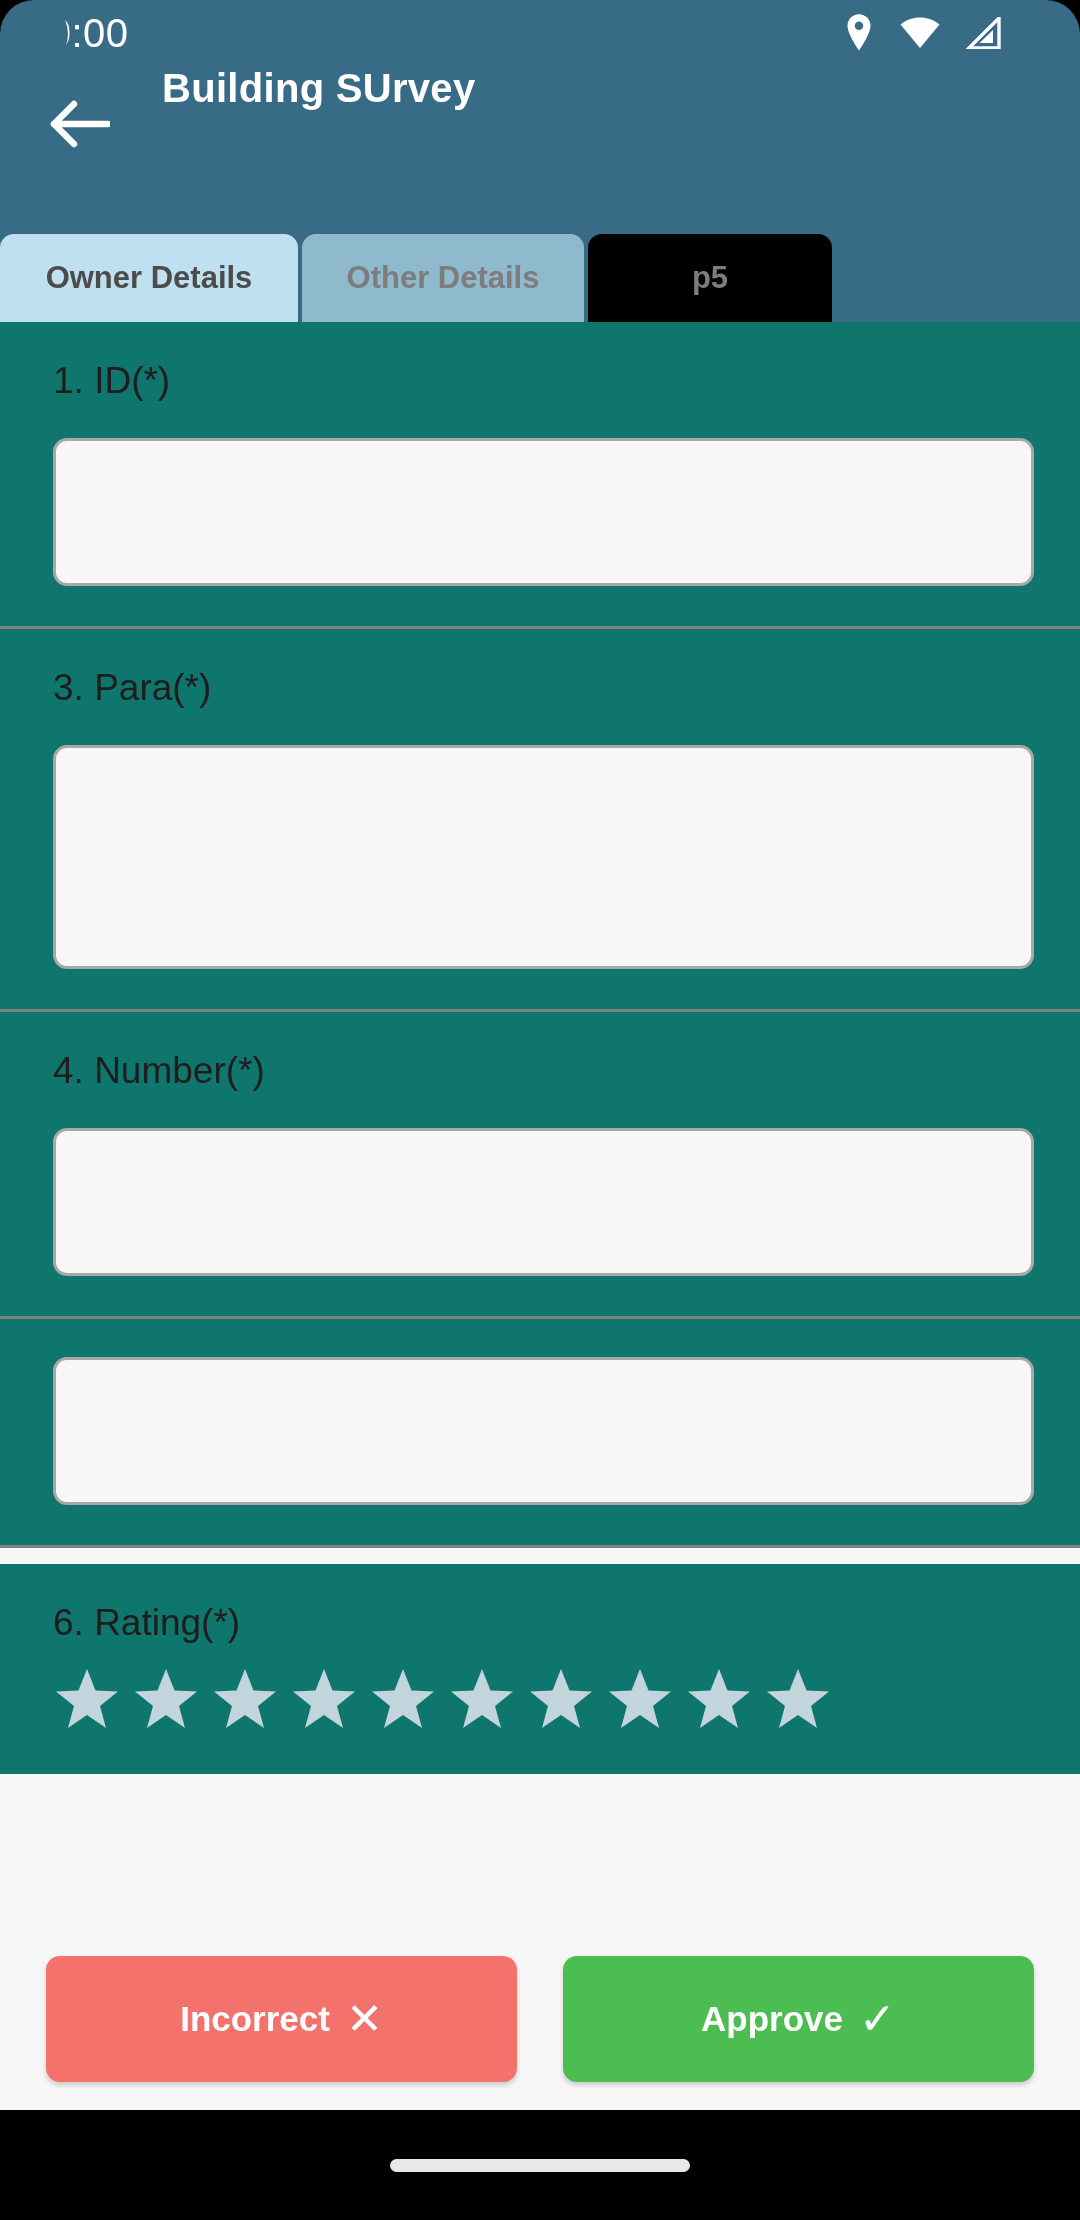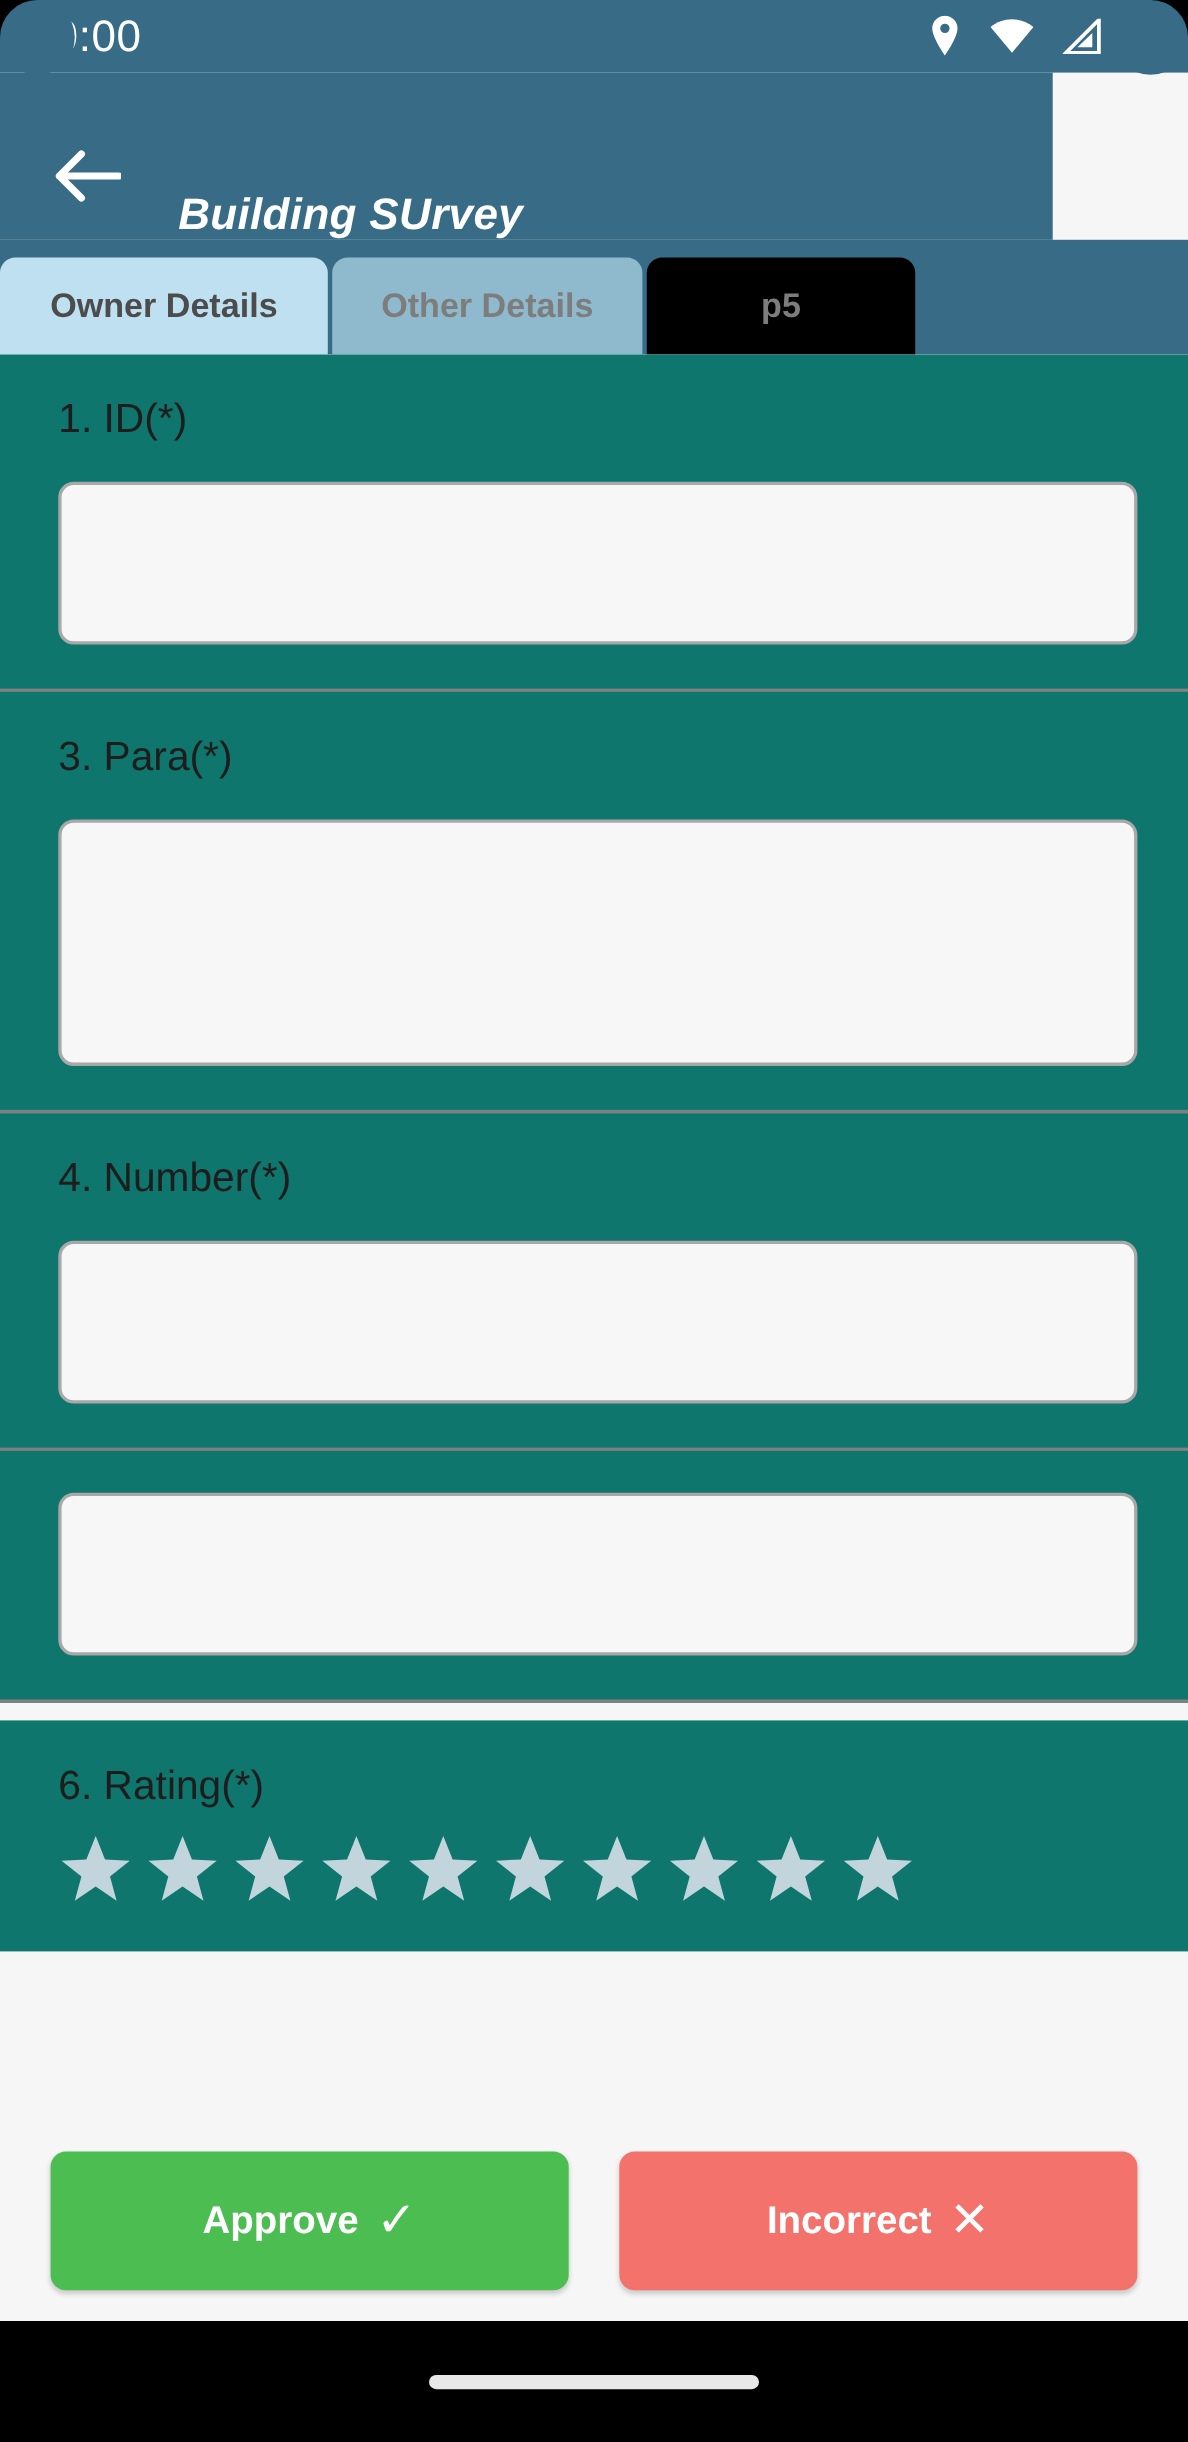--- a/index.html
+++ b/index.html
@@ -38,25 +38,24 @@
   .corner { position:absolute; width:34px; height:34px; background:#000; z-index:60; }
   .corner i { position:absolute; width:68px; height:68px; background:#376b86; border-radius:50%; }
   .corner.tl { top:0; left:0; }
   .corner.tl i { top:0; left:0; }
   .corner.tr { top:0; right:0; }
   .corner.tr i { top:0; right:0; }
 
   
   #appbar {
     position:absolute; top:66px; left:0;
-    width:957px; height:152px;
+    width:1080px; height:152px;
     background:#376b86;
-    display:flex; align-items:flex-end;
+    display:flex; align-items:flex-start;
     z-index:20;
-    font-style:italic;
   }
   #back-btn {
     width:116px; height:116px; margin-left:22px;
     display:flex; align-items:center; justify-content:center;
     cursor:pointer;
   }
   #appbar-title {
     color:#ffffff; font-size:40px; font-weight:bold;
     margin-left:24px; letter-spacing:0.3px;
   }
@@ -282,27 +281,27 @@
             <svg width="68" height="68" viewBox="0 0 68 68">
               <path d="M34 3 L42.5 24.5 L65 25.5 L47 40 L53 62 L34 49 L15 62 L21 40 L3 25.5 L25.5 24.5 Z" fill="#c3d5dc"></path>
             </svg>
           </span>
         </div>
     </div>
 
   </div>
 
   <div id="actionbar">
+    <button class="actbtn" id="btn-incorrect">
+      <span>Incorrect</span>
+      <span class="glyph">✕</span>
+    </button>
     <button class="actbtn" id="btn-approve">
       <span>Approve</span>
       <span class="glyph">✓</span>
     </button>
-    <button class="actbtn" id="btn-incorrect">
-      <span>Incorrect</span>
-      <span class="glyph">✕</span>
-    </button>
   </div>
 
   <div id="navbar">
     <div id="gesture-pill"></div>
   </div>
 
 </div>
 
 </body></html>

